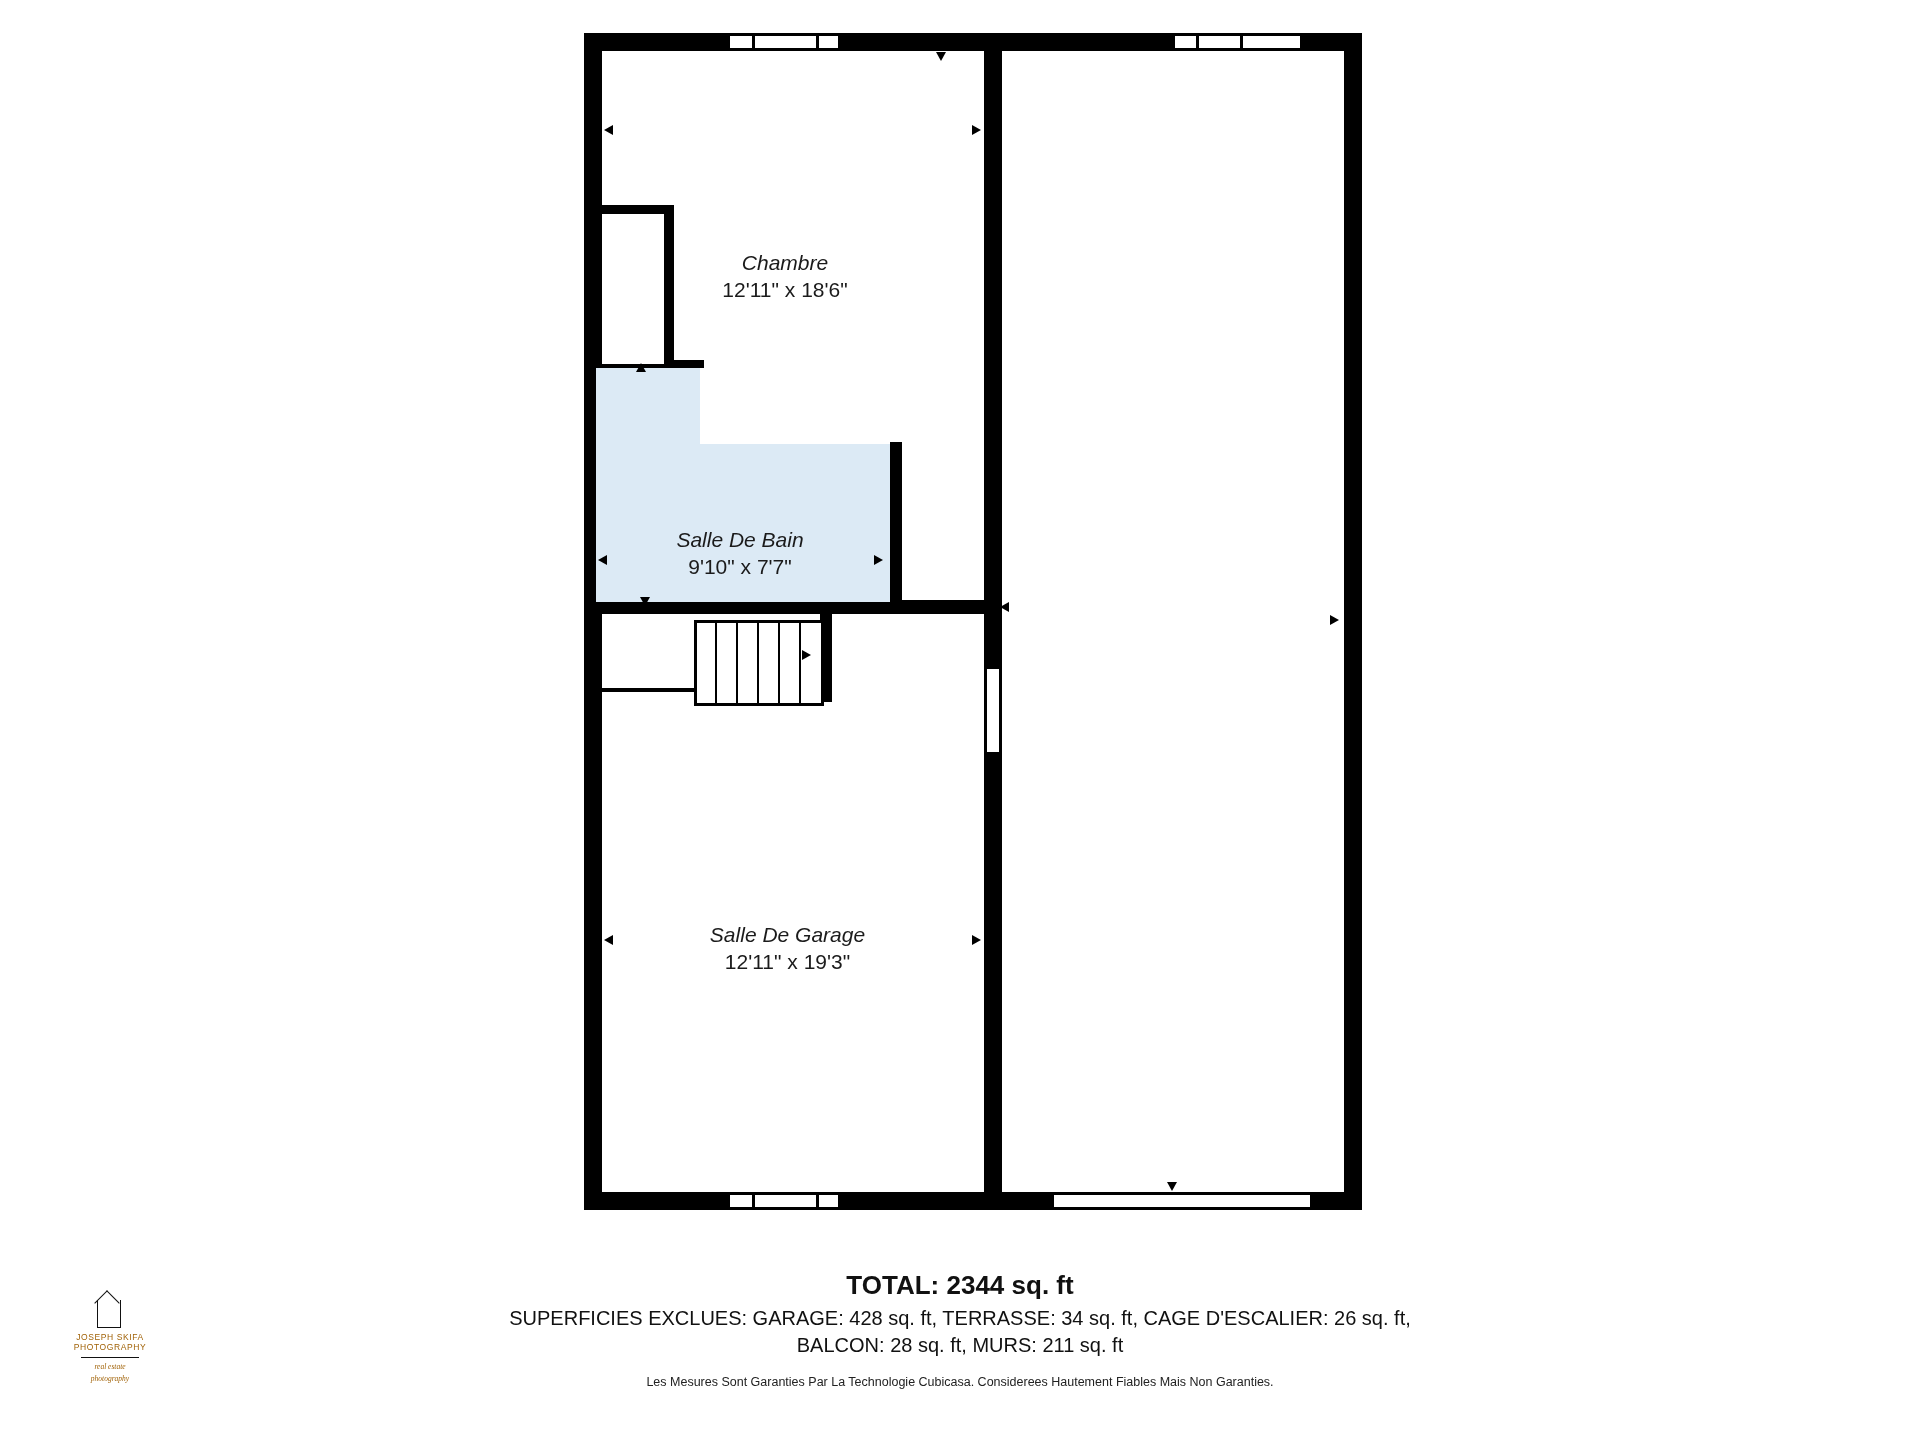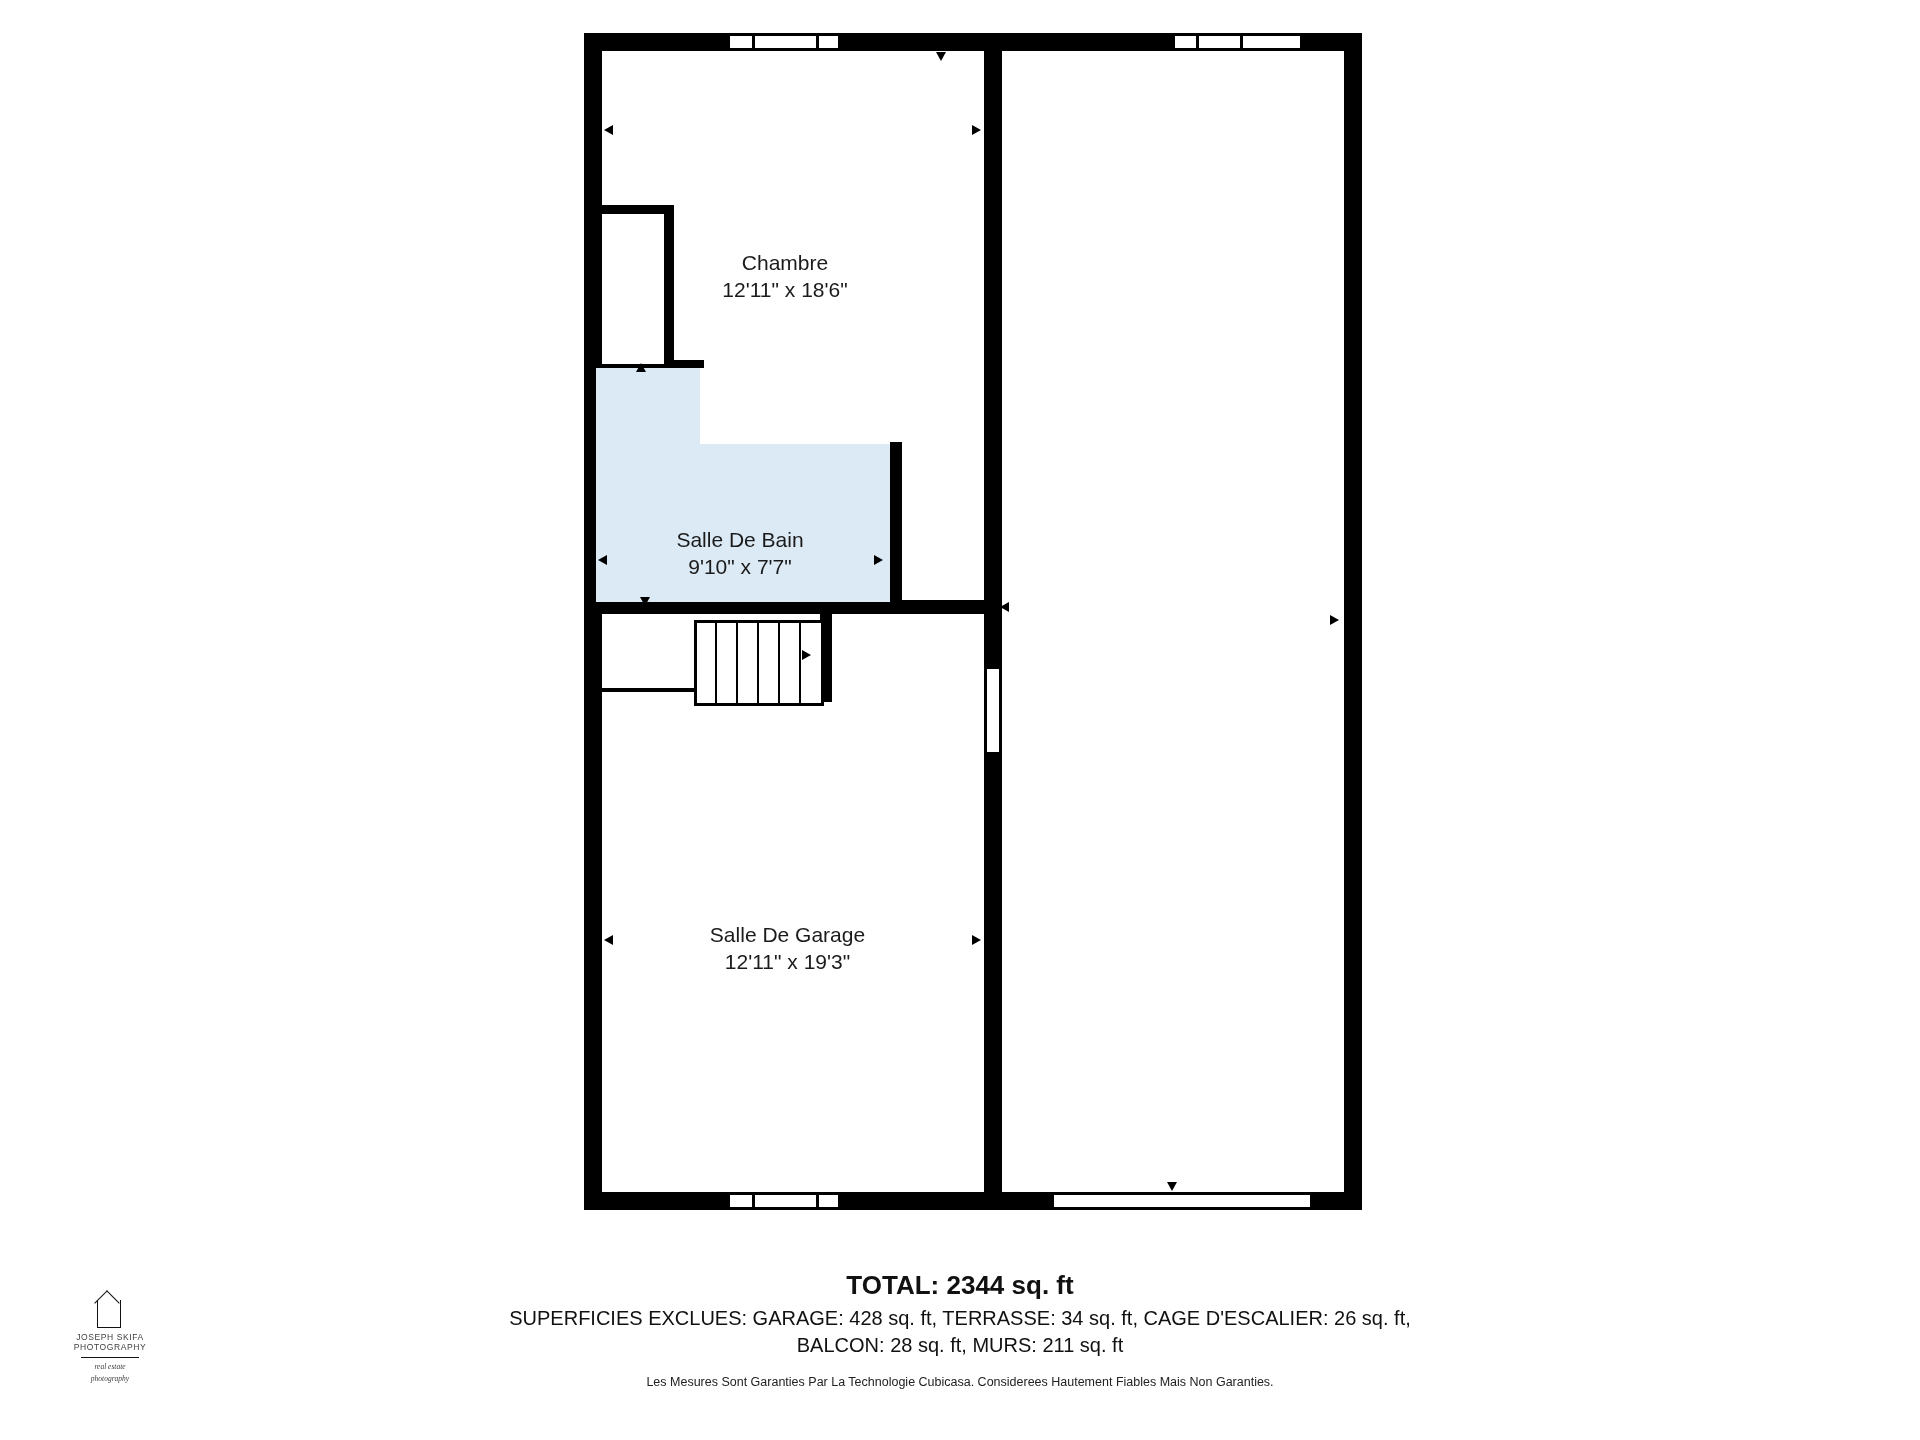--- a/index.html
+++ b/index.html
@@ -41,20 +41,21 @@
   .room-label {
     position: absolute;
     text-align: center;
     color: #1b1b1b;
     line-height: 1.28;
     white-space: nowrap;
   }
   .room-label .name {
     display: block;
     font-size: 21px;
+    font-style: italic;
   }
   .room-label .dims {
     display: block;
     font-size: 21px;
   }
 
   
   .window {
     position: absolute;
     background: #ffffff;
@@ -145,21 +146,21 @@
     color: #222;
   }
 
   
   #logo {
     position: absolute;
     left: 40px;
     top: 1300px;
     width: 140px;
     text-align: center;
-    color: #404040;
+    color: #a16207;
   }
   #logo .mark {
     width: 26px;
     height: 30px;
     margin: 0 auto 2px auto;
     position: relative;
   }
   #logo .mark::before {
     content: "";
     position: absolute;

